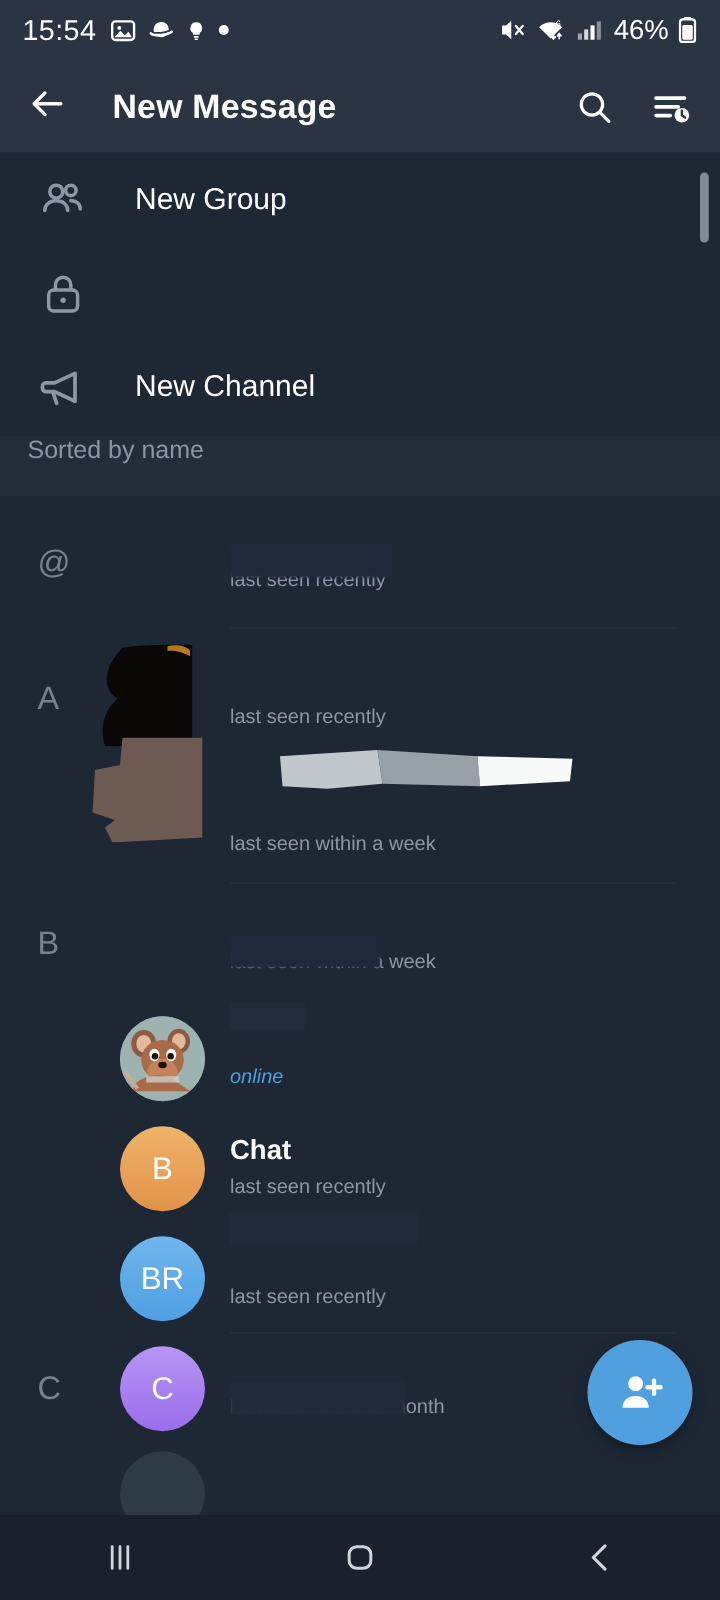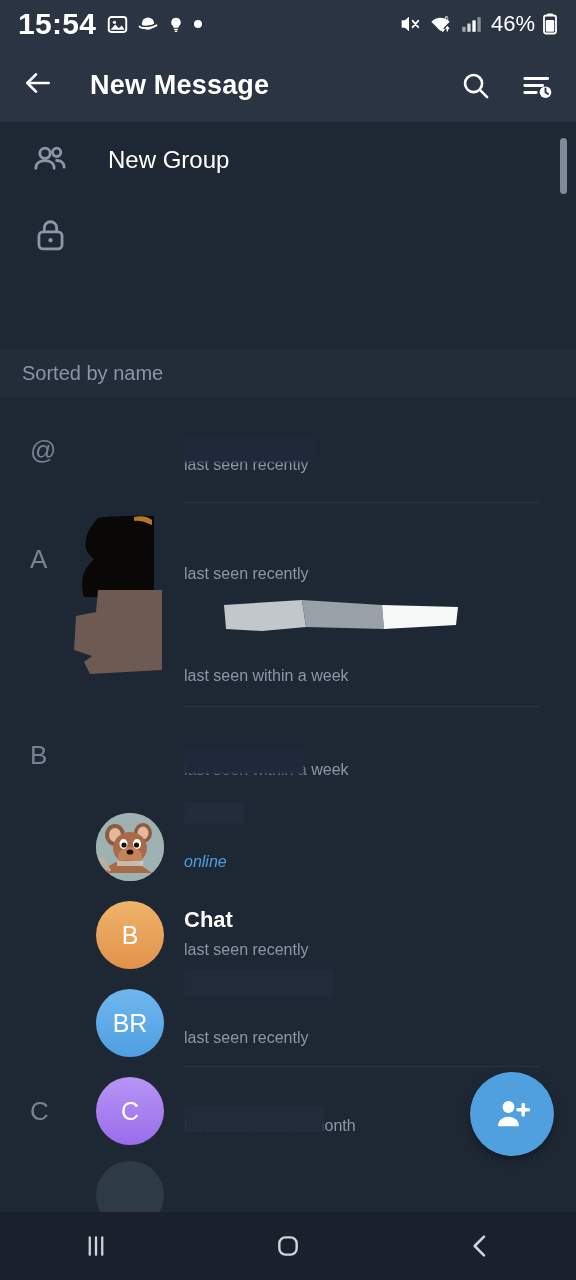--- a/index.html
+++ b/index.html
@@ -10,21 +10,21 @@
     overflow:hidden;
   }
   .phone { position:relative; width:576px; height:1280px; background:#1e2835; }
 
   
   .statusbar{
     position:absolute; top:0; left:0; width:576px; height:48px;
     background:#2b3443; display:flex; align-items:center;
     padding:0 18px; color:#fff;
   }
-  .sb-time{ font-size:30px; letter-spacing:.3px; font-weight:700; }
+  .sb-time{ font-size:23px; letter-spacing:.3px; font-weight:400; }
   .sb-left-icons{ display:flex; align-items:center; gap:9px; margin-left:11px; }
   .sb-spacer{ flex:1; }
   .sb-right{ display:flex; align-items:center; gap:7px; }
   .sb-batt-text{ font-size:22px; margin-left:2px; }
 
   
   .appbar{
     position:absolute; top:48px; left:0; width:576px; height:74px;
     background:#2b3443; display:flex; align-items:center; padding:0 22px;
   }
@@ -38,21 +38,21 @@
   .actions{ position:absolute; top:122px; left:0; width:567px; }
   .action-row{
     height:75px; display:flex; align-items:center; padding-left:22px;
   }
   .action-ico{ width:56px; display:flex; justify-content:center; align-items:center; }
   .action-label{ color:#fff; font-size:24px; margin-left:30px; }
 
   
   .sorted-bar{
     position:absolute; top:349px; left:0; width:576px; height:48px;
-    background:#232c39; display:flex; align-items:center; padding-left:22px;
+    background:#232c39; display:flex; padding-left:22px;
   }
   .sorted-bar span{ color:#8a96a6; font-size:20px; }
 
   
   .list{ position:absolute; top:397px; left:0; width:576px; }
   .row{ position:relative; height:90px; }
   .sec-letter{
     position:absolute; left:30px; top:50%; transform:translateY(-50%);
     color:#76828f; font-size:26px; width:40px; text-align:left;
   }
@@ -188,20 +188,29 @@
     <div class="action-row">
       <div class="action-ico">
         <svg width="37" height="40" viewBox="0 0 24 24">
           <rect x="4.5" y="10" width="15" height="11" rx="2.6" fill="none" stroke="#8b97a5" stroke-width="1.8"></rect>
           <path d="M8 10V7.4a4 4 0 018 0V10" fill="none" stroke="#8b97a5" stroke-width="1.8"></path>
           <circle cx="12" cy="15.4" r="1.4" fill="#8b97a5"></circle>
         </svg>
       </div>
     </div>
 
+    <div class="action-row">
+      <div class="action-ico">
+        <svg width="40" height="40" viewBox="0 0 24 24">
+          <path d="M4 9.8h4.2L18 5.2v13.4L8.2 14H4a1.6 1.6 0 01-1.6-1.6v-1a1.6 1.6 0 011.6-1.6z" fill="none" stroke="#8b97a5" stroke-width="1.8" stroke-linejoin="round"></path>
+          <path d="M7.4 14.2l1.8 5.4" fill="none" stroke="#8b97a5" stroke-width="1.8" stroke-linecap="round"></path>
+        </svg>
+      </div>
+      <div class="action-label">New Channel</div>
+    </div>
   </div>
 
   <div class="scrollbar"></div>
 
   <div class="sorted-bar">
     <span>Sorted by name</span>
   </div>
 
   <div class="list">
 

